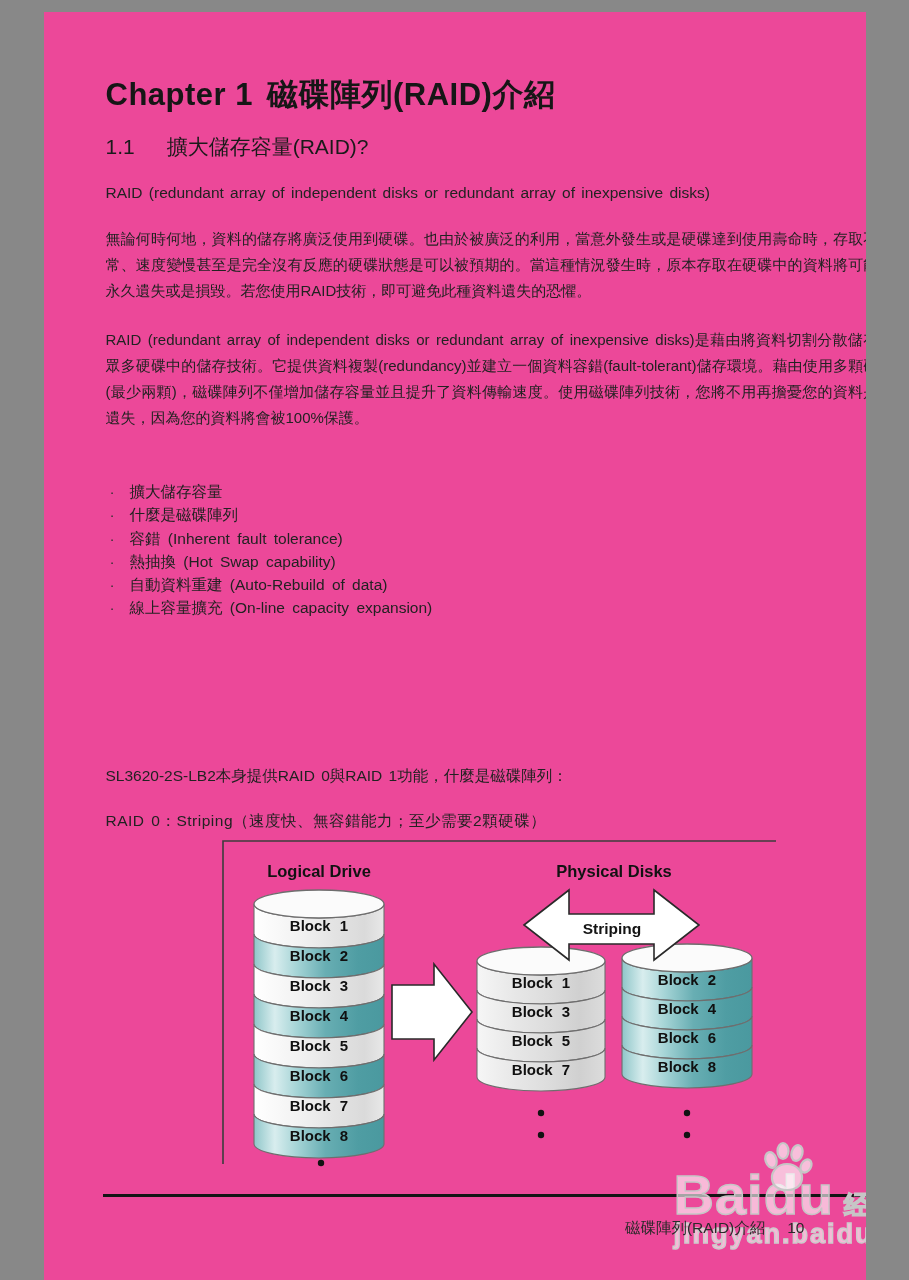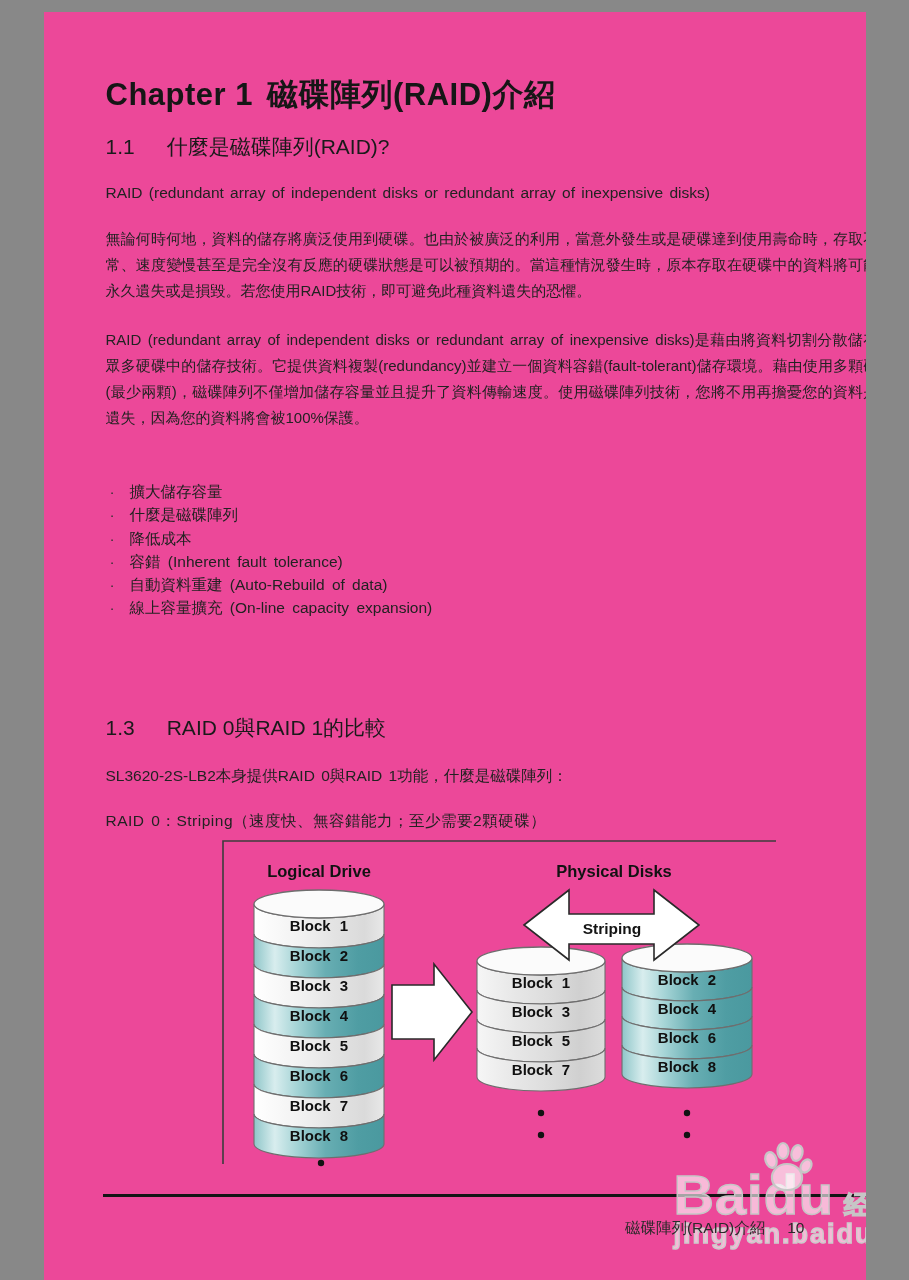--- a/index.html
+++ b/index.html
@@ -60,42 +60,39 @@
 </head>
 <body>
 
 <div class="page">
 
   <div class="abs chapter-title">
     <span>Chapter 1</span><span class="zh">磁碟陣列(RAID)介紹</span>
   </div>
 
   <div class="abs sec-head" style="left:62px; top:121px;">
-    <span>1.1</span><span class="sec-label">什麼是磁碟陣列(RAID)?</span>
+    <span>1.1</span><span class="sec-label">擴大儲存容量(RAID)?</span>
   </div>
 
   <div class="abs body-line" style="left:62px; top:172px;">RAID (redundant array of independent disks or redundant array of inexpensive disks)</div>
 
   <div class="abs para" style="top:214px;">無論何時何地，資料的儲存將廣泛使用到硬碟。也由於被廣泛的利用，當意外發生或是硬碟達到使用壽命時，存取不正常、速度變慢甚至是完全沒有反應的硬碟狀態是可以被預期的。當這種情況發生時，原本存取在硬碟中的資料將可能會永久遺失或是損毀。若您使用RAID技術，即可避免此種資料遺失的恐懼。</div>
 
   <div class="abs para" style="top:315px;">RAID (redundant array of independent disks or redundant array of inexpensive disks)是藉由將資料切割分散儲存在眾多硬碟中的儲存技術。它提供資料複製(redundancy)並建立一個資料容錯(fault-tolerant)儲存環境。藉由使用多顆硬碟(最少兩顆)，磁碟陣列不僅增加儲存容量並且提升了資料傳輸速度。使用磁碟陣列技術，您將不用再擔憂您的資料是否遺失，因為您的資料將會被100%保護。</div>
 
 
   <ul class="abs features">
     <li><span class="b-dot">·</span><span>擴大儲存容量</span></li>
     <li><span class="b-dot">·</span><span>什麼是磁碟陣列</span></li>
-    <li><span class="b-dot">·</span><span>降低成本</span></li>
     <li><span class="b-dot">·</span><span>容錯 (Inherent fault tolerance)</span></li>
+    <li><span class="b-dot">·</span><span>熱抽換 (Hot Swap capability)</span></li>
     <li><span class="b-dot">·</span><span>自動資料重建 (Auto-Rebuild of data)</span></li>
     <li><span class="b-dot">·</span><span>線上容量擴充 (On-line capacity expansion)</span></li>
   </ul>
 
-  <div class="abs sec-head" style="left:62px; top:702px;">
-    <span>1.3</span><span class="sec-label">RAID 0與RAID 1的比較</span>
-  </div>
 
   <div class="abs body-line" style="left:62px; top:754px;">SL3620-2S-LB2本身提供RAID 0與RAID 1功能，什麼是磁碟陣列：</div>
 
   <div class="abs body-line" style="left:62px; top:799px; letter-spacing:0.5px;">RAID 0：Striping（速度快、無容錯能力；至少需要2顆硬碟）</div>
 
   <svg id="raid0-svg" class="abs diagram-svg" width="620" height="345" viewBox="0 0 620 345">
     <defs>
       <linearGradient id="gradWhite" x1="0" y1="0" x2="1" y2="0">
         <stop offset="0" stop-color="#ffffff"></stop>
           <stop offset="0.35" stop-color="#f2f2f2"></stop>

